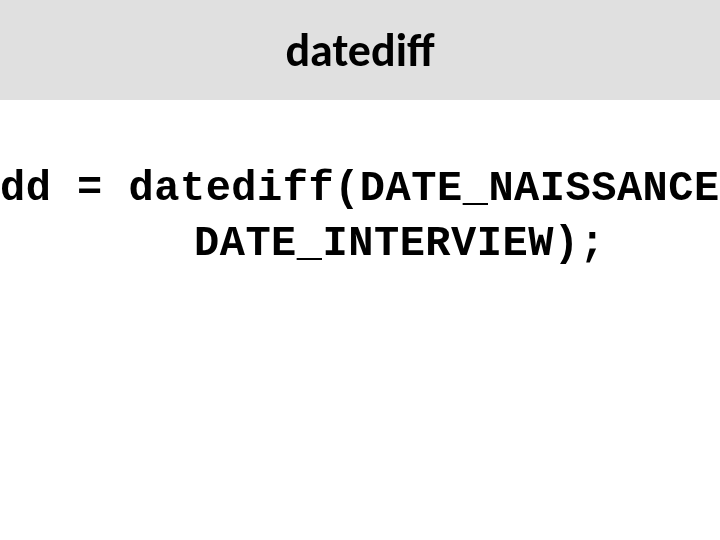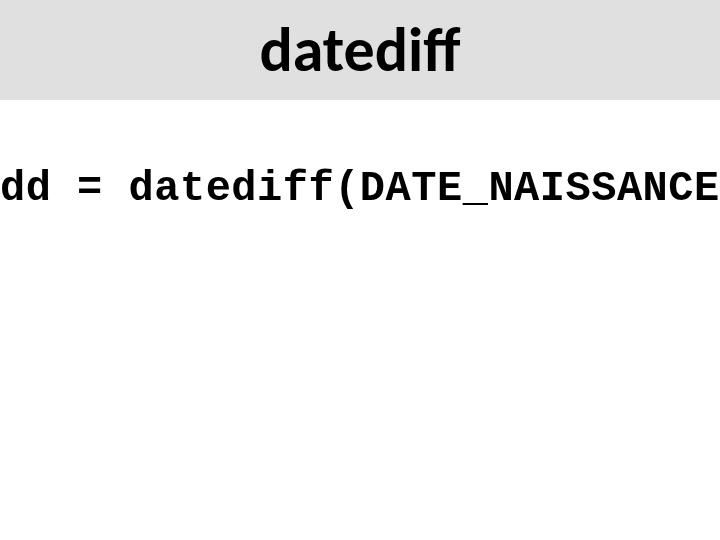--- a/index.html
+++ b/index.html
@@ -17,21 +17,21 @@
     .header {
       background: #e0e0e0;
       width: 100%;
       height: 100px;
       display: flex;
       align-items: center;
       justify-content: center;
     }
     .title {
       font-family: Calibri, Arial, sans-serif;
-      font-size: 62px;
+      font-size: 46px;
       font-weight: bold;
       color: #000000;
     }
     .content {
       padding-top: 62px;
       padding-left: 0px;
     }
     .code-line {
       font-family: "Courier New", Courier, monospace;
       font-size: 42px;
@@ -47,13 +47,14 @@
   </style>
 </head>
 <body>
 
 <div class="header">
   <div class="title">datediff</div>
 </div>
 
 <div class="content">
   <div class="code-line">dd = datediff(DATE_NAISSANCE,</div>
+  <div class="code-line code-line-2">DATE_INTERVIEW);</div>
 </div>
 
 </body></html>

